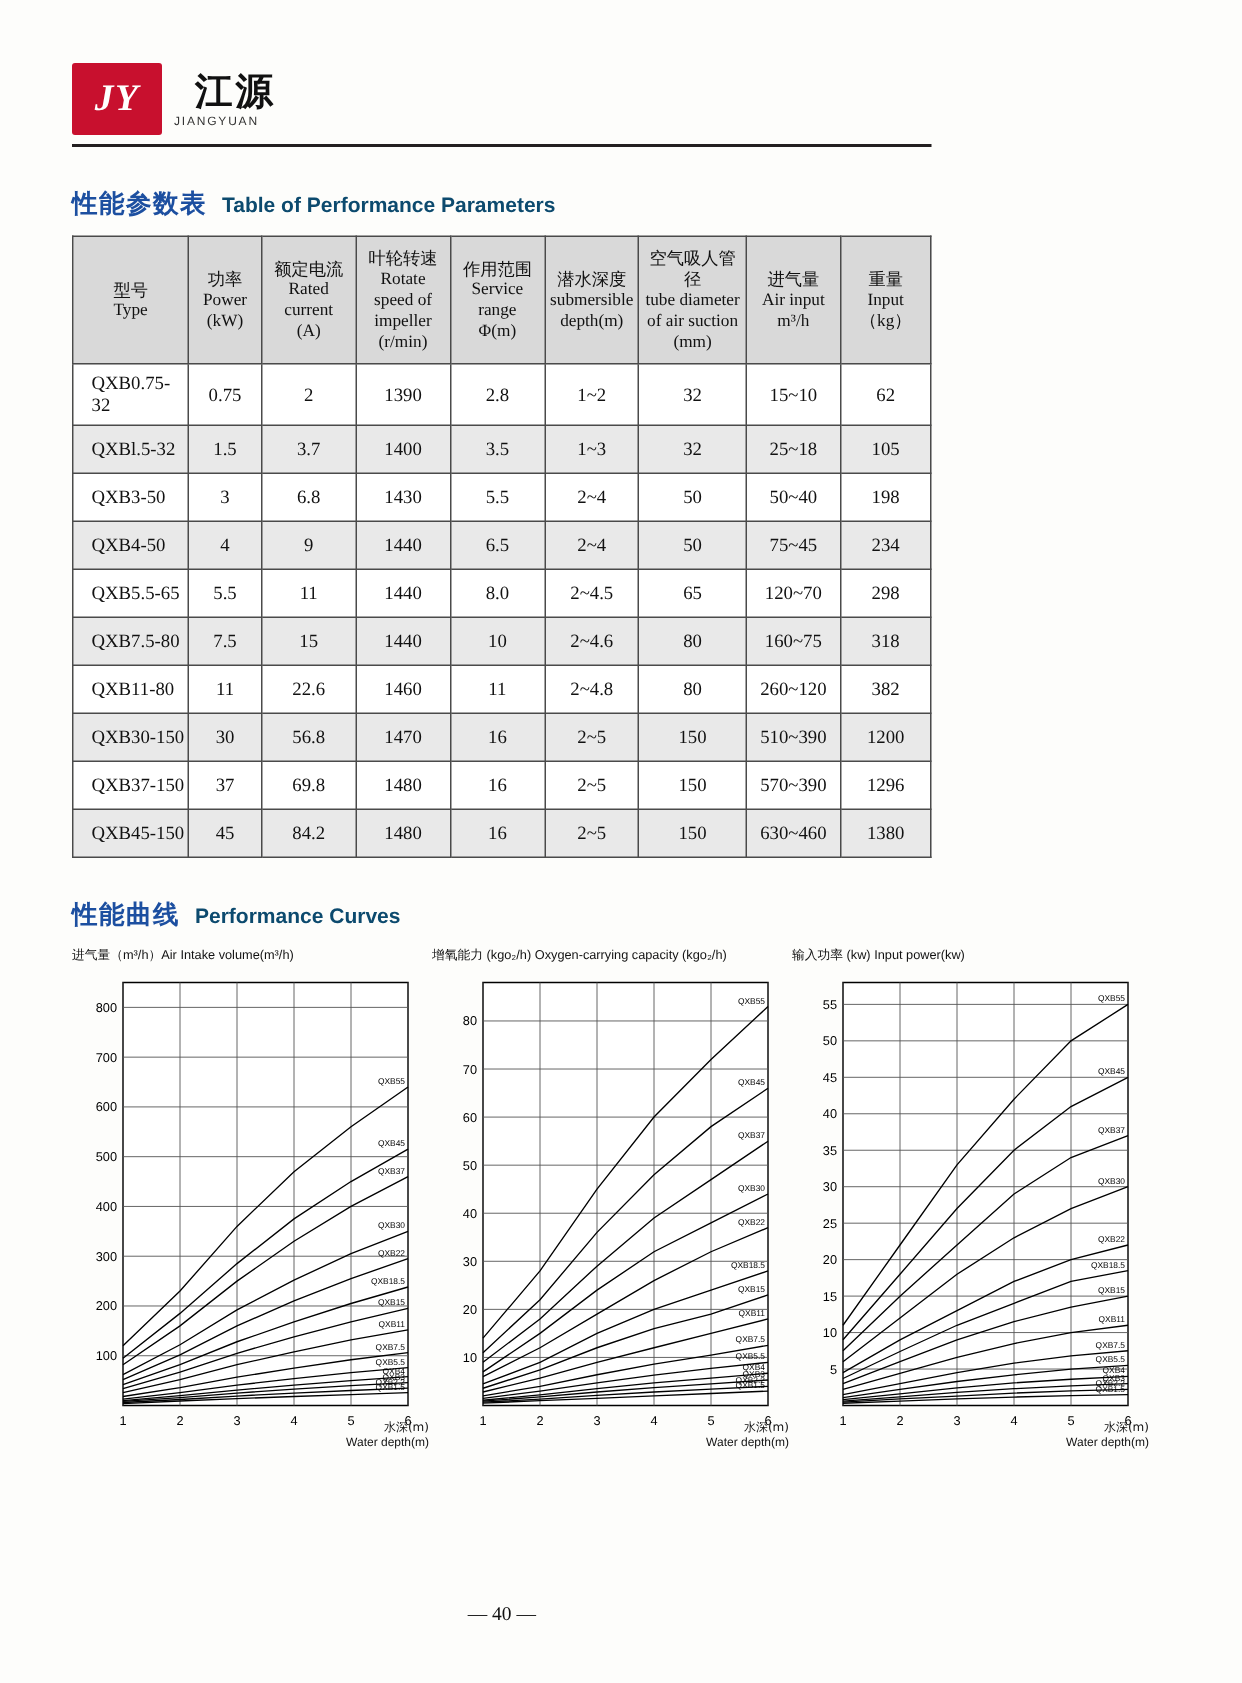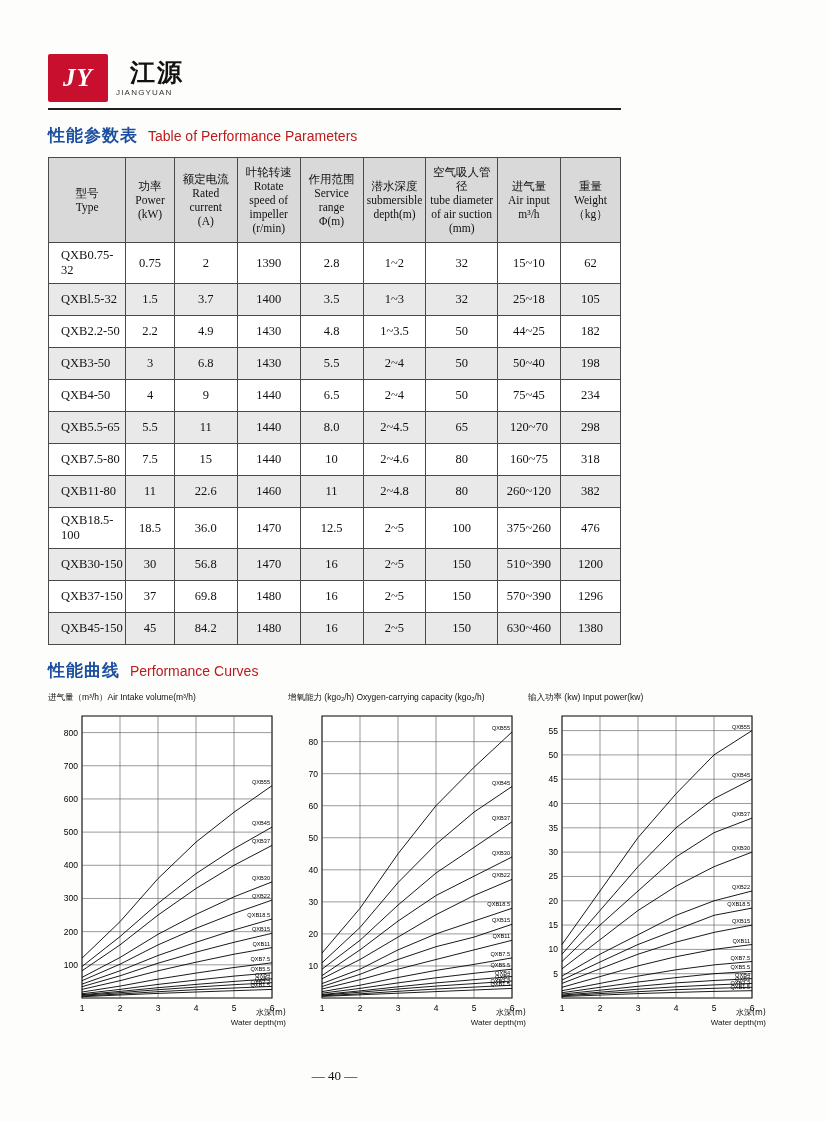--- a/index.html
+++ b/index.html
@@ -8,21 +8,21 @@
     background:#fdfdfb;
     font-family:"Liberation Serif", serif;
     color:#111;
     position:relative;
     overflow:hidden;
   }
   .page{
     position:relative;
     width:669px;height:1122px;
     box-sizing:border-box;
-    padding:12px 48px;
+    padding:0 48px;
   }
 
   
   .header{
     display:flex;align-items:center;
     padding-top:42px;
     border-bottom:2px solid #231f20;
     padding-bottom:6px;
   }
   .logo-mark{
@@ -65,31 +65,32 @@
   .header-en{
     font-size:11px;color:#222;letter-spacing:.4px;
     font-family:"Liberation Serif",serif;
     font-weight:bold;
     line-height:16px;
     margin-top:3px;
   }
 
   
   .section-title{
-    margin-top:14px;margin-bottom:10px;
+    margin-top:26px;margin-bottom:10px;
     display:flex;align-items:baseline;
   }
   .section-title .cn{
     font-size:17px;font-weight:bold;color:#1c4fa0;
     font-family:"DejaVu Sans", sans-serif;
     letter-spacing:1px;
   }
   .section-title .en{
-    font-size:14px;color:#b91c1c;margin-left:10px;
+    font-size:14px;color:#0c4a6e;margin-left:10px;
     font-family:"Liberation Sans",sans-serif;
+    font-weight:bold;
   }
 
   
   table.perf{
     border-collapse:collapse;
     width:100%;
     table-layout:fixed;
   }
   table.perf th, table.perf td{
     border:1px solid #4a4a4a;
@@ -220,21 +221,21 @@
             <span class="en">tube diameter of air suction</span>
             <span class="en">(mm)</span>
           </th>
           <th>
             <span class="cn">进气量</span>
             <span class="en">Air input</span>
             <span class="en">m³/h</span>
           </th>
           <th>
             <span class="cn">重量</span>
-            <span class="en">Weight</span>
+            <span class="en">Input</span>
             <span class="en">（kg）</span>
           </th>
         </tr>
     </thead>
     <tbody id="tbody">
         <tr>
           <td>QXB0.75-32</td>
           <td>0.75</td>
           <td>2</td>
           <td>1390</td>
@@ -249,31 +250,20 @@
           <td>1.5</td>
           <td>3.7</td>
           <td>1400</td>
           <td>3.5</td>
           <td>1~3</td>
           <td>32</td>
           <td>25~18</td>
           <td>105</td>
         </tr>
         <tr>
-          <td>QXB2.2-50</td>
-          <td>2.2</td>
-          <td>4.9</td>
-          <td>1430</td>
-          <td>4.8</td>
-          <td>1~3.5</td>
-          <td>50</td>
-          <td>44~25</td>
-          <td>182</td>
-        </tr>
-        <tr>
           <td>QXB3-50</td>
           <td>3</td>
           <td>6.8</td>
           <td>1430</td>
           <td>5.5</td>
           <td>2~4</td>
           <td>50</td>
           <td>50~40</td>
           <td>198</td>
         </tr>
@@ -313,31 +303,20 @@
         <tr>
           <td>QXB11-80</td>
           <td>11</td>
           <td>22.6</td>
           <td>1460</td>
           <td>11</td>
           <td>2~4.8</td>
           <td>80</td>
           <td>260~120</td>
           <td>382</td>
-        </tr>
-        <tr>
-          <td>QXB18.5-100</td>
-          <td>18.5</td>
-          <td>36.0</td>
-          <td>1470</td>
-          <td>12.5</td>
-          <td>2~5</td>
-          <td>100</td>
-          <td>375~260</td>
-          <td>476</td>
         </tr>
         <tr>
           <td>QXB30-150</td>
           <td>30</td>
           <td>56.8</td>
           <td>1470</td>
           <td>16</td>
           <td>2~5</td>
           <td>150</td>
           <td>510~390</td>

